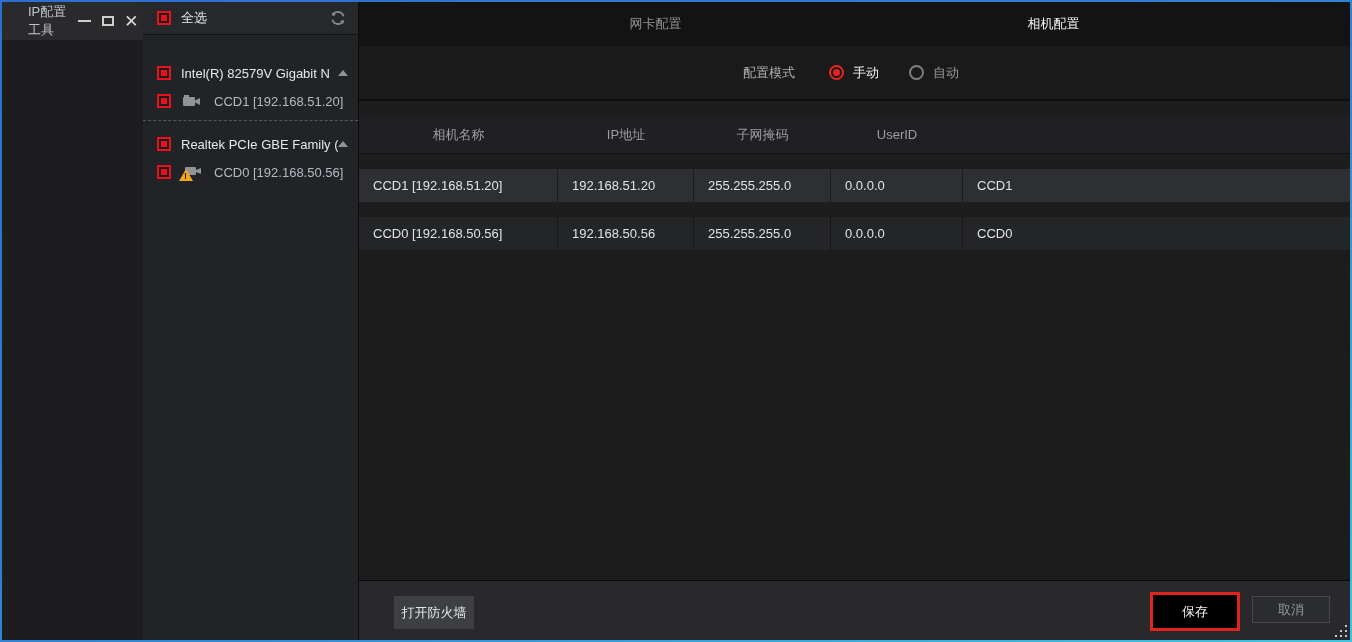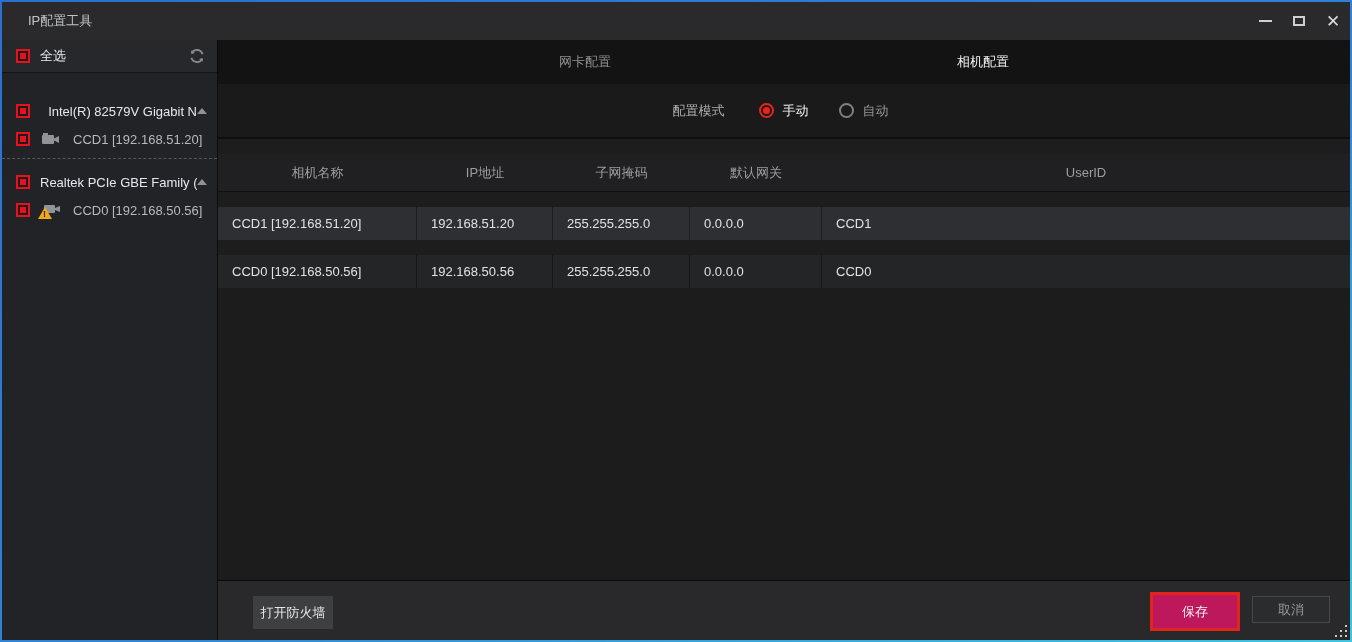--- a/index.html
+++ b/index.html
@@ -7,21 +7,21 @@
   body { font-family:"Liberation Sans","DejaVu Sans",sans-serif; font-size:13px; }
 
   .frame {
     width:1352px; height:642px;
     padding:2px;
     background:linear-gradient(155deg,#2c6fd2 0%,#2f85d6 55%,#3cc6e2 100%);
   }
   .window {
     width:100%; height:100%;
     background:#1d1d1f;
-    display:flex; flex-direction:column;
+    display:flex; flex-direction:row;
     overflow:hidden;
     position:relative;
   }
 
   
   .titlebar {
     height:38px; flex:0 0 38px;
     background:#2a2a2c;
     display:flex; align-items:center;
     color:#bfc3c7;
@@ -65,21 +65,21 @@
   }
   .checkbox .inner { width:6px; height:6px; background:#ea111d; }
 
   .tree { padding-top:10px; }
   .tree-group {
     height:26px; display:flex; align-items:center;
     padding:0 10px 0 14px; margin-bottom:2px;
   }
   .tree-group .label {
     color:#e4e8ec; margin-left:10px; flex:1;
-    white-space:nowrap; overflow:hidden;text-align:right;
+    white-space:nowrap; overflow:hidden;
   }
   .tri-up {
     width:0; height:0; flex:0 0 auto;
     border-left:5px solid transparent; border-right:5px solid transparent;
     border-bottom:6px solid #8d939a;
   }
   .tree-device {
     height:26px; display:flex; align-items:center;
     padding-left:14px; margin-bottom:4px;
   }
@@ -166,21 +166,21 @@
     position:absolute; top:15px;
     display:flex; align-items:center; justify-content:center;
     cursor:pointer;
   }
   .btn-firewall {
     left:35px; width:80px; height:33px;
     background:#3e3f41; color:#e6e8ea;
   }
   .btn-save {
     top:11px; right:110px; width:90px; height:39px;
-    background:#be185d; color:#f1f2f3;
+    background:#000000; color:#f1f2f3;
     border:3px solid #e2241c;
   }
   .btn-cancel {
     right:20px; width:78px; height:27px;
     background:#2b2c2e; color:#97999c;
     border:1px solid #47484a;
   }
 
   .resize-grip { position:absolute; right:3px; bottom:3px; width:13px; height:13px; }
   .resize-grip i {
@@ -301,21 +301,20 @@
         <span class="radio-opt">
           <span class="radio"></span>
           <span class="opt-label">自动</span>
         </span>
       </div>
 
       <div class="grid-head">
         <div class="hcell">相机名称</div>
         <div class="hcell">IP地址</div>
         <div class="hcell">子网掩码</div>
-        <div class="hcell">默认网关</div>
         <div class="hcell">UserID</div>
       </div>
 
       <div class="grid-row r0">
         <div class="cell">CCD1 [192.168.51.20]</div>
         <div class="cell">192.168.51.20</div>
         <div class="cell">255.255.255.0</div>
         <div class="cell">0.0.0.0</div>
         <div class="cell">CCD1</div>
       </div>

